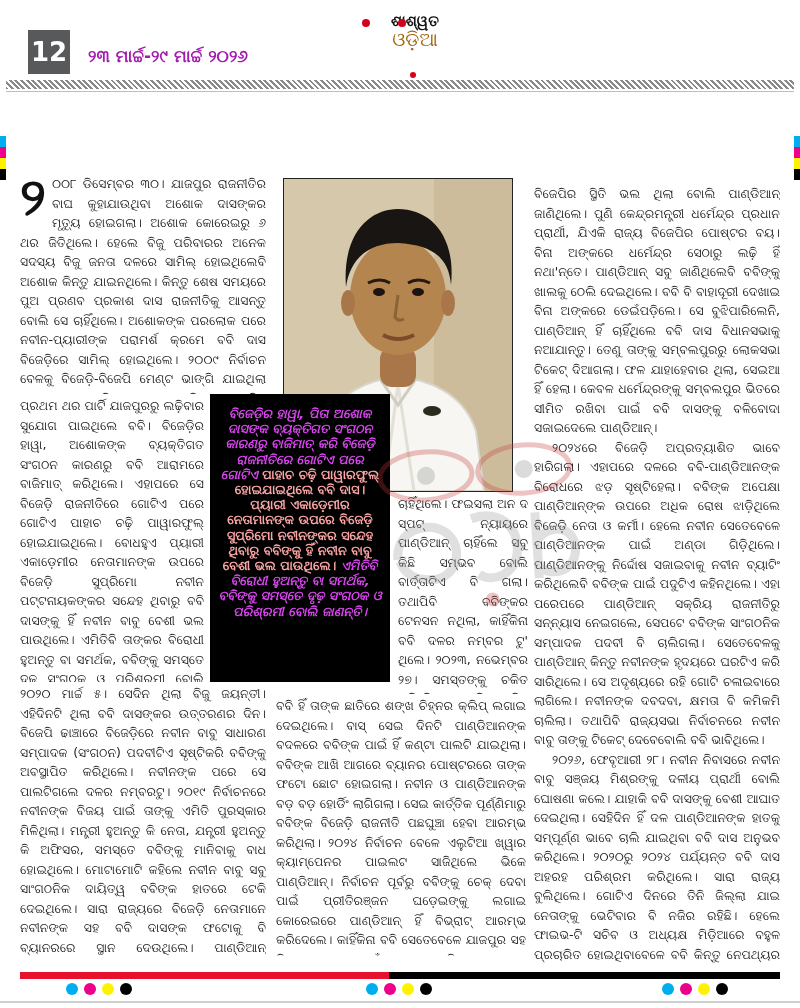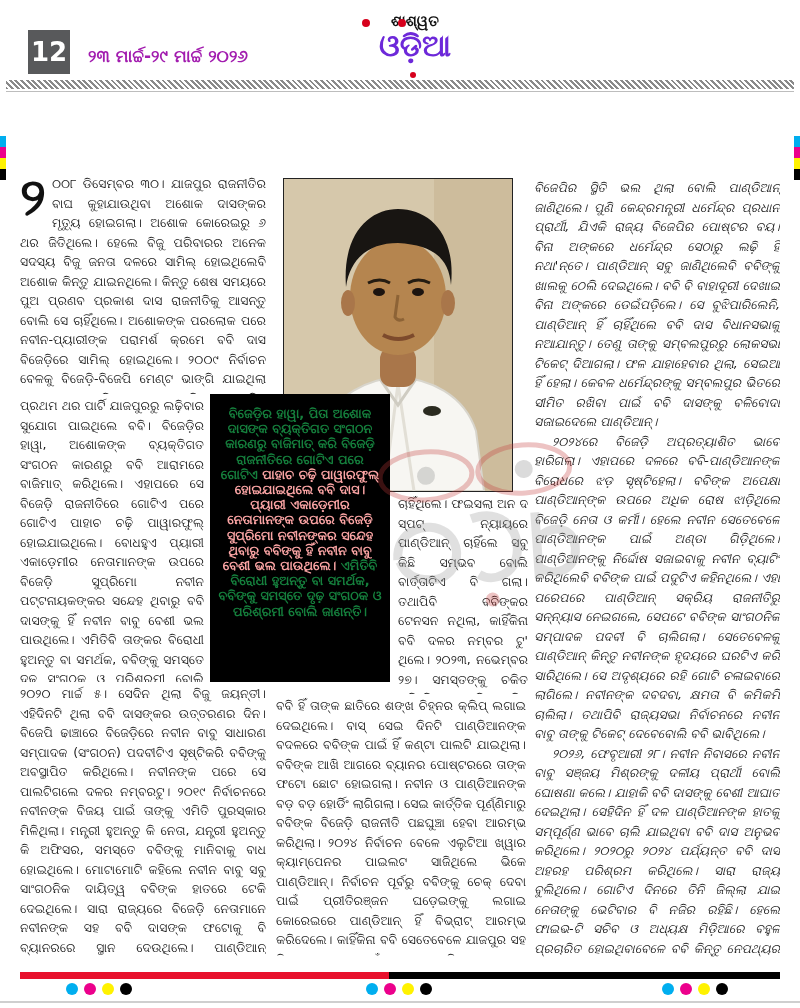--- a/index.html
+++ b/index.html
@@ -16,21 +16,21 @@
     background:#58595b;color:#ffffff;display:flex;align-items:center;justify-content:center;
     font-size:26px;font-weight:bold;
   }
   .issue-date{
     position:absolute;left:88px;top:46px;font-size:17px;font-weight:bold;color:#a21caf;
   }
   .masthead{
     position:absolute;left:340px;top:14px;width:150px;height:64px;text-align:center;line-height:1.05;
   }
   .masthead .mast-top{display:block;font-size:15px;font-weight:bold;color:#111;}
-  .masthead .mast-bottom{display:block;font-size:30px;font-weight:bold;color:#6d28d9;}
+  .masthead .mast-bottom{display:block;font-size:19px;font-weight:normal;color:#a16207;}
   .mast-dot{position:absolute;border-radius:50%;}
   .mast-dot.a{left:22px;top:5px;width:8px;height:8px;background:#d6001c;}
   .mast-dot.b{left:58px;top:5px;width:8px;height:8px;background:#d6001c;}
   .mast-dot.c{left:70px;top:58px;width:6px;height:6px;background:#d6001c;}
   .hatch-rule{
     position:absolute;left:6px;top:80px;width:788px;height:9px;
     background:repeating-linear-gradient(45deg,#8a8a8a 0 2px,#ffffff 2px 4px);
   }
   .hatch-thin{position:absolute;left:6px;top:91px;width:788px;height:1px;background:#bdbdbd;}
 
@@ -49,38 +49,38 @@
   .body-block p:first-child{text-indent:0;}
   .dropcap{
     float:left;font-size:52px;line-height:42px;font-weight:bold;color:#111;
     margin:2px 6px 0 0;
   }
   .col1a{left:20px;top:174px;width:246px;height:220px;}
   .col1b{left:20px;top:396px;width:184px;height:286px;}
   .col1c{left:20px;top:684px;width:246px;height:272px;}
   .col2a{left:398px;top:494px;width:130px;height:200px;}
   .col2b{left:276px;top:696px;width:250px;height:260px;}
-  .col3 {left:534px;top:178px;width:246px;height:782px;font-style:italic;}
+  .col3 {left:534px;top:184px;width:246px;height:782px;}
 
   
   .photo{
     position:absolute;left:283px;top:178px;width:228px;height:312px;
     border:1px solid #222;background:#d3c5a9;overflow:hidden;
   }
   .photo svg{display:block;width:100%;height:100%;}
 
   
   .quote-box{
     position:absolute;left:210px;top:394px;width:180px;height:288px;
     background:#000;color:#fff;box-sizing:border-box;padding:12px 8px;
     text-align:center;font-size:12.8px;font-weight:bold;line-height:15.2px;
     overflow:hidden;
   }
   .quote-box .q-yellow{color:#fca5a5;}
-  .quote-box .q-white{color:#15803d;}
+  .quote-box .q-white{color:#d946ef;font-style:italic;}
 
   
   .watermark{
     position:absolute;left:368px;top:424px;width:230px;height:215px;
     opacity:.30;pointer-events:none;transform:rotate(-4deg);
   }
 
   
   .footer-bar{position:absolute;left:20px;top:972px;width:760px;height:7px;
     background:linear-gradient(to right,#e8112d 0 48.5%,#000 48.5% 100%);}

